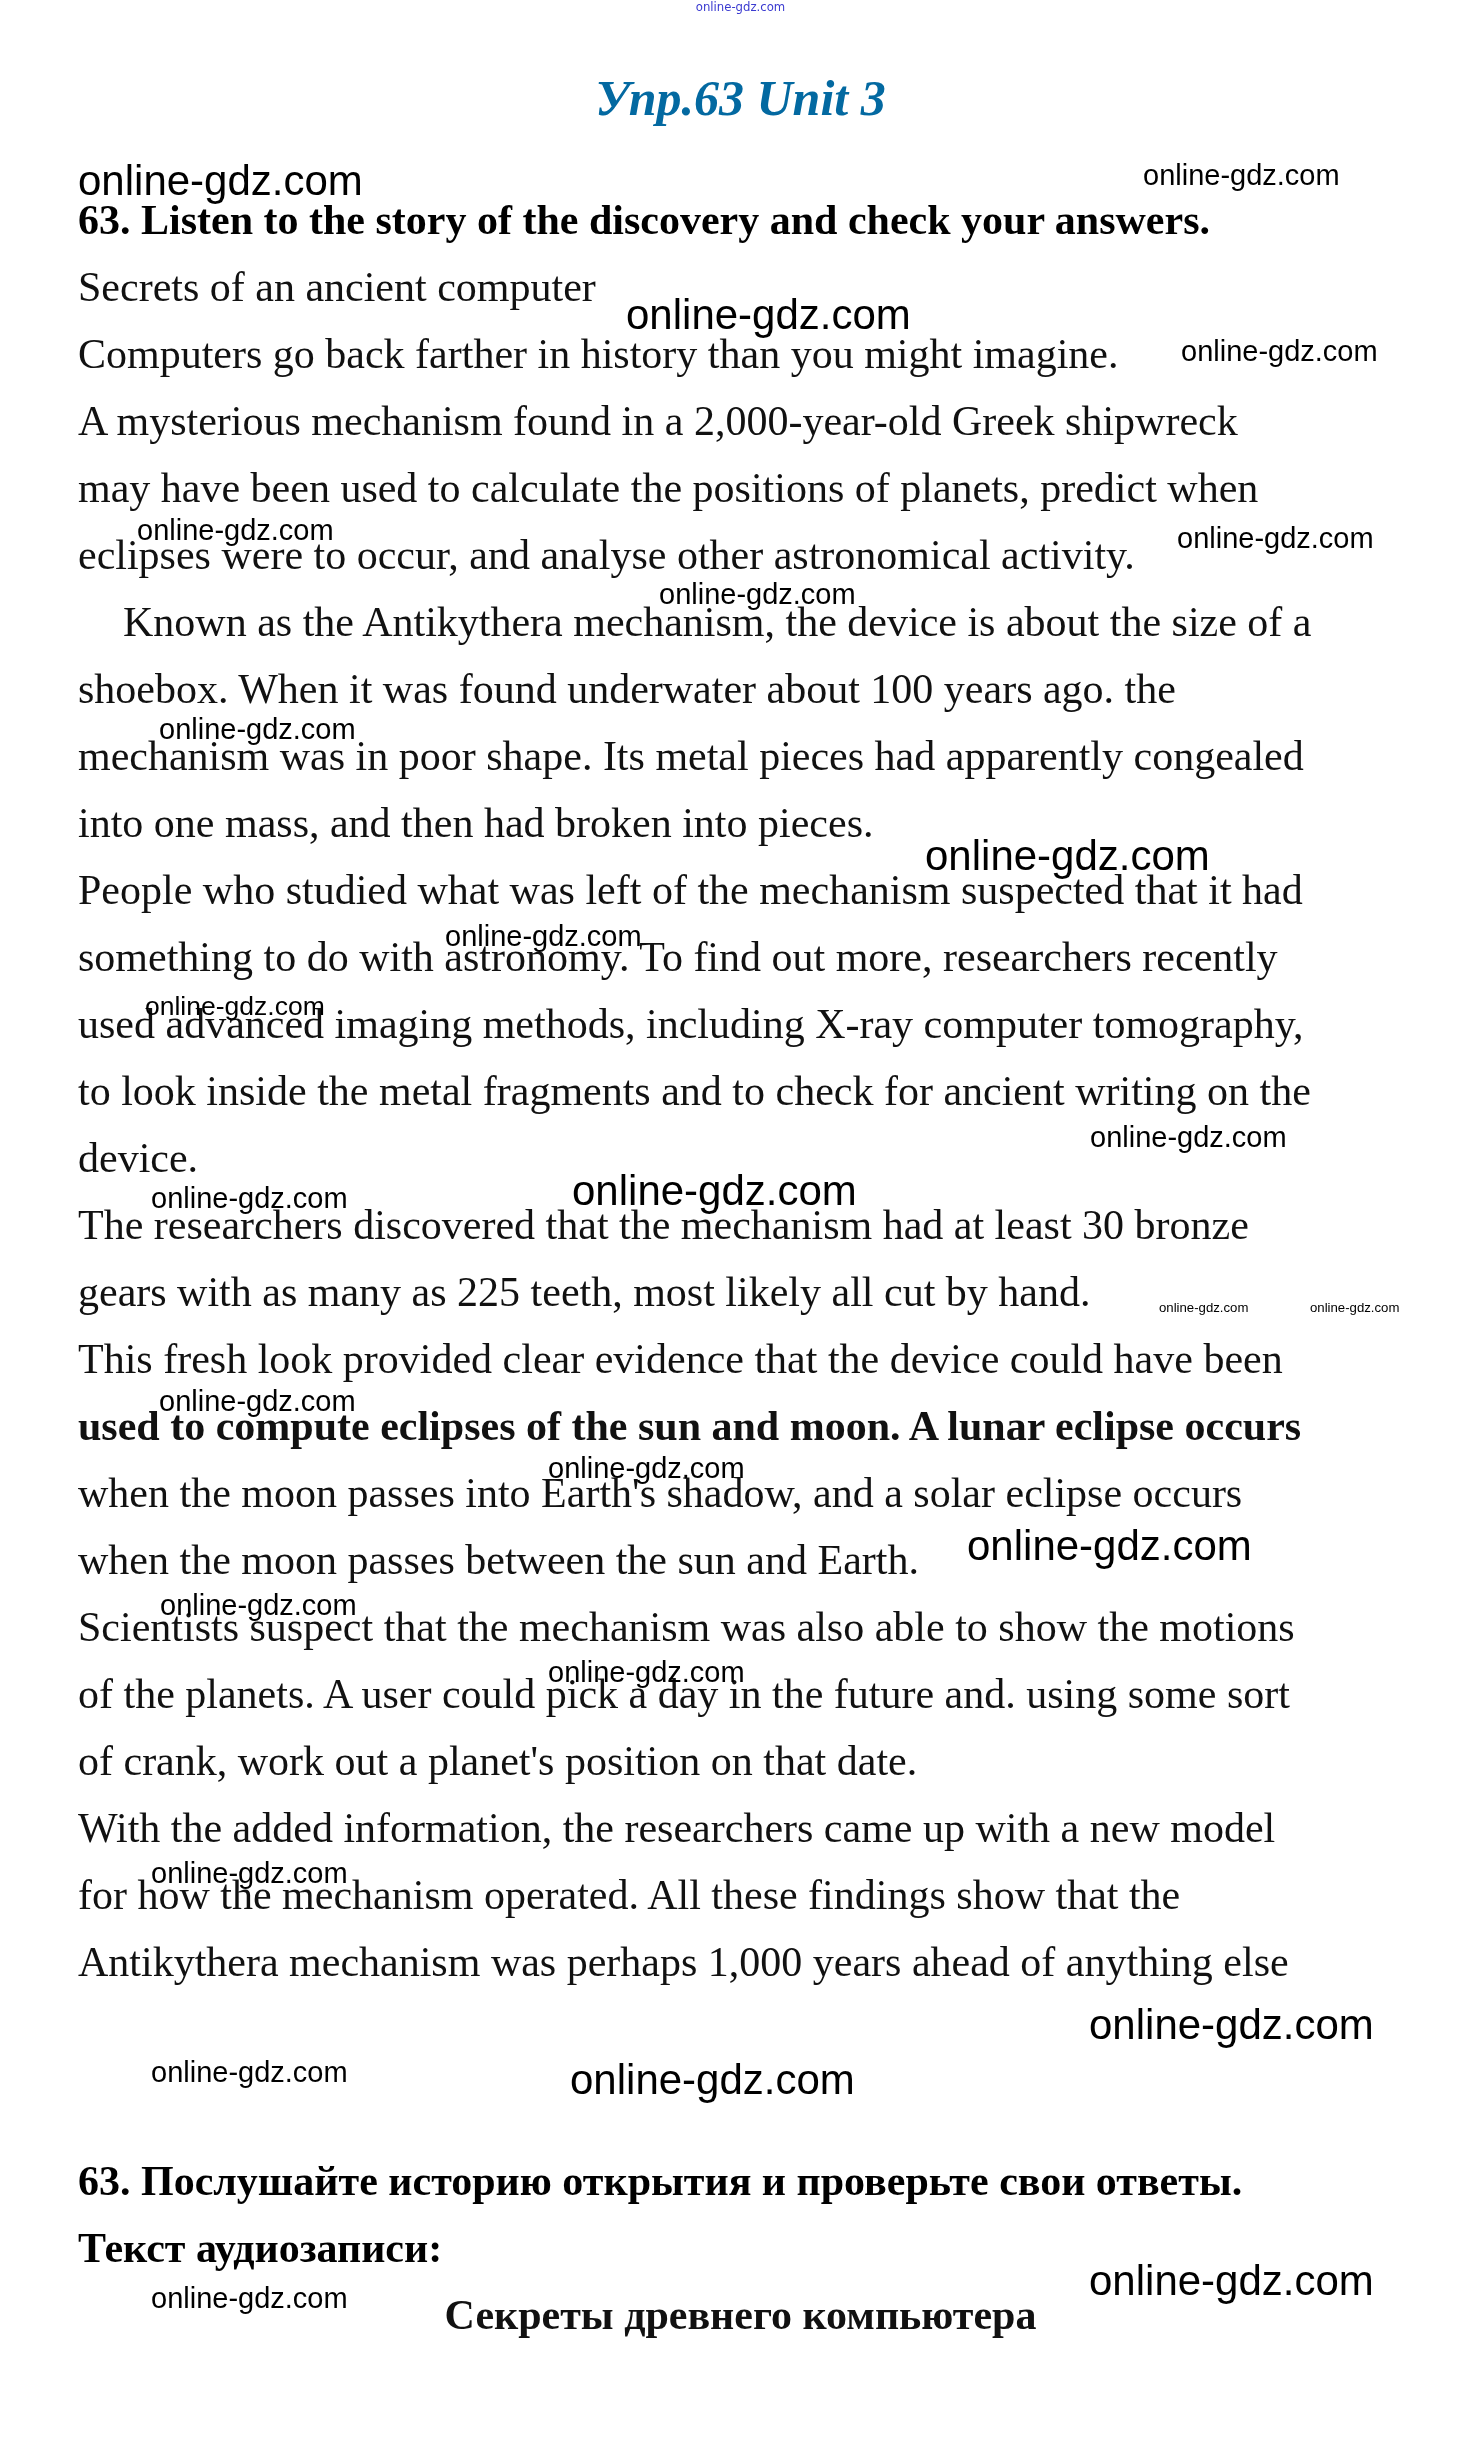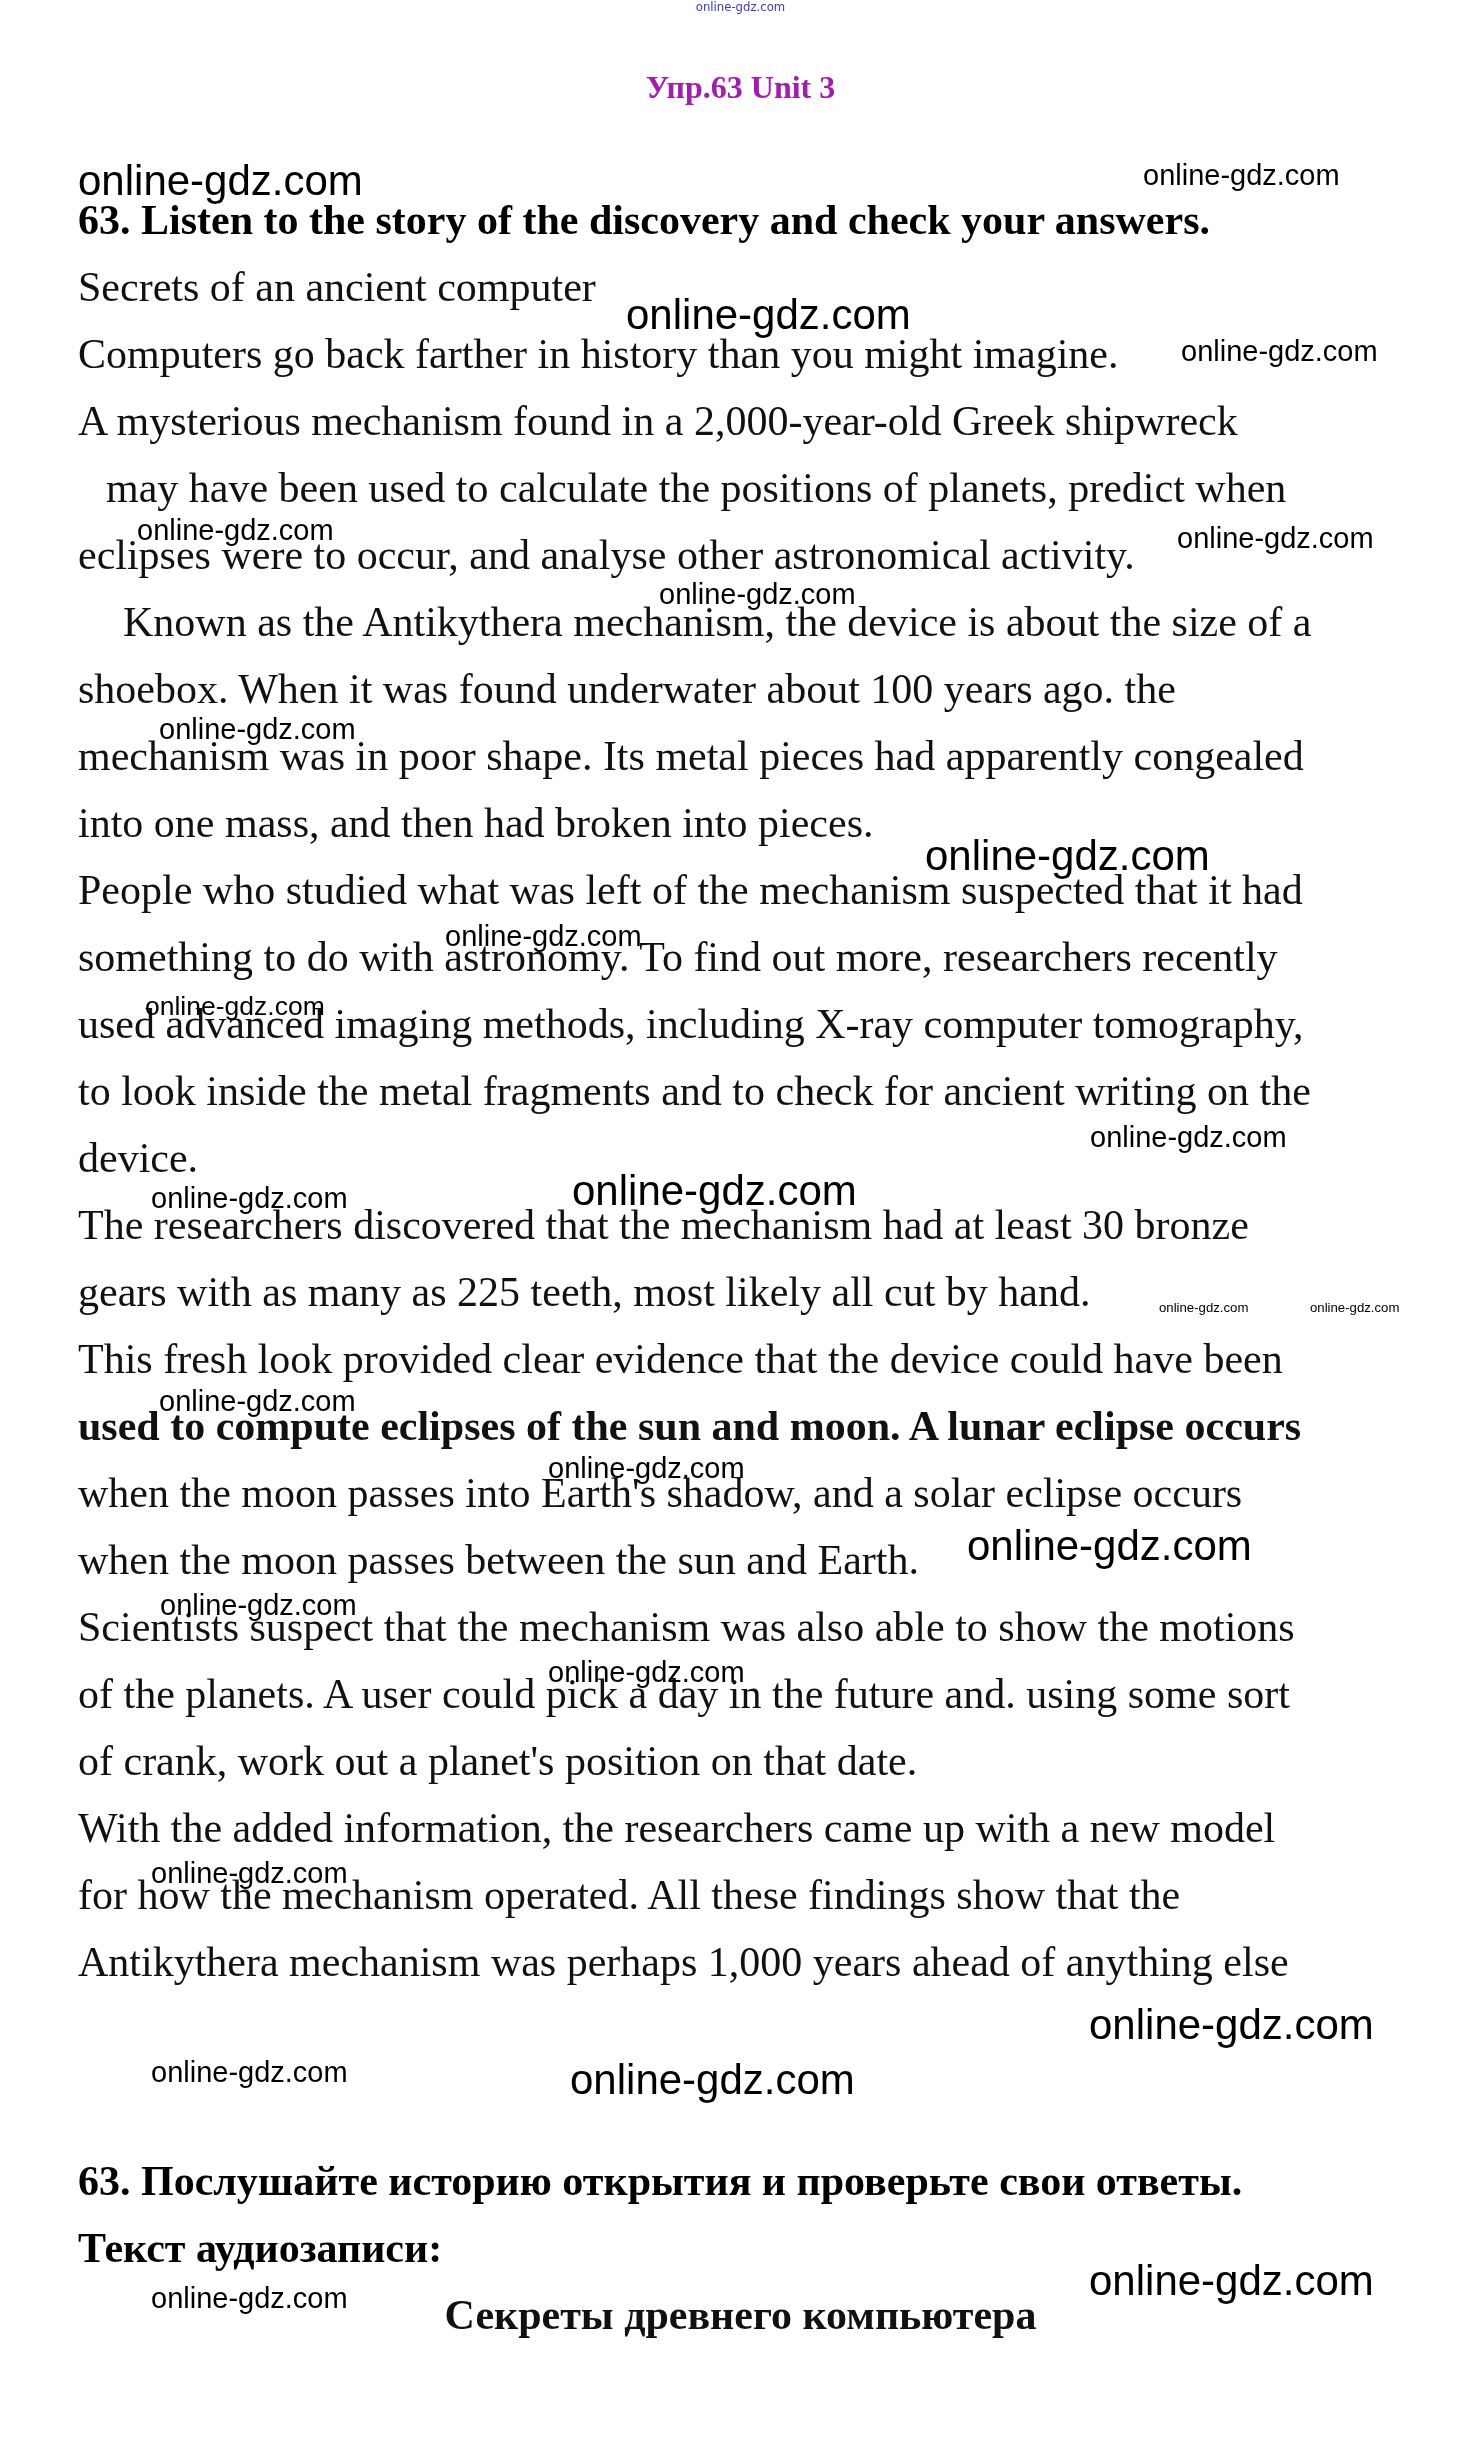--- a/index.html
+++ b/index.html
@@ -1,21 +1,21 @@
 <!DOCTYPE html>
 <html style="font-size:12.5px"><head>
   <meta charset="utf-8">
   <style>
     html, body { margin: 0; padding: 0; background: #ffffff; }
     body { width: 1481px; height: 2462px; position: relative; overflow: hidden; }
     .page { position: absolute; left: 0; top: 0; width: 1174px; height: 2462px; }
     .abs { position: absolute; white-space: nowrap; }
     .title {
       left: 0; width: 1481px; top: 69px; text-align: center;
-      font-family: "Liberation Serif", serif; font-weight: bold; font-size: 32px; color: #a21caf;
+      font-family: "Liberation Serif", serif; font-weight: bold; font-size: 50px; color: #0369a1; font-style: italic;
     }
     .top-mark {
       left: 0; width: 1481px; top: 0px; text-align: center;
       font-family: "DejaVu Sans", sans-serif; font-size: 11.7px; color: #3a3ad0;
     }
     .heading {
       font-family: "Liberation Serif", serif; font-weight: bold; font-size: 42px; color: #000;
       left: 78px;
     }
     .line {
@@ -34,21 +34,21 @@
 <div class="page">
 
   <div class="abs top-mark">online-gdz.com</div>
   <div class="abs title">Упр.63 Unit 3</div>
 
   <div class="abs heading" style="top:196px;">63. Listen to the story of the discovery and check your answers.</div>
   <div class="abs line" style="top:330px;">Computers go back farther in history than you might imagine.</div>
 
   <div class="abs line" style="top:263px;">Secrets of an ancient computer</div>
   <div class="abs line" style="top:397px;">A mysterious mechanism found in a 2,000-year-old Greek shipwreck</div>
-  <div class="abs line" style="top:464px;margin-left:28px;">may have been used to calculate the positions of planets, predict when</div>
+  <div class="abs line" style="top:464px;">may have been used to calculate the positions of planets, predict when</div>
   <div class="abs line" style="top:531px;">eclipses were to occur, and analyse other astronomical activity.</div>
   <div class="abs line" style="top:598px;margin-left:45px;">Known as the Antikythera mechanism, the device is about the size of a</div>
   <div class="abs line" style="top:665px;">shoebox. When it was found underwater about 100 years ago. the</div>
   <div class="abs line" style="top:732px;">mechanism was in poor shape. Its metal pieces had apparently congealed</div>
   <div class="abs line" style="top:799px;">into one mass, and then had broken into pieces.</div>
   <div class="abs line" style="top:866px;">People who studied what was left of the mechanism suspected that it had</div>
   <div class="abs line" style="top:933px;">something to do with astronomy. To find out more, researchers recently</div>
   <div class="abs line" style="top:1000px;">used advanced imaging methods, including X-ray computer tomography,</div>
   <div class="abs line" style="top:1067px;">to look inside the metal fragments and to check for ancient writing on the</div>
   <div class="abs line" style="top:1134px;">device.</div>

